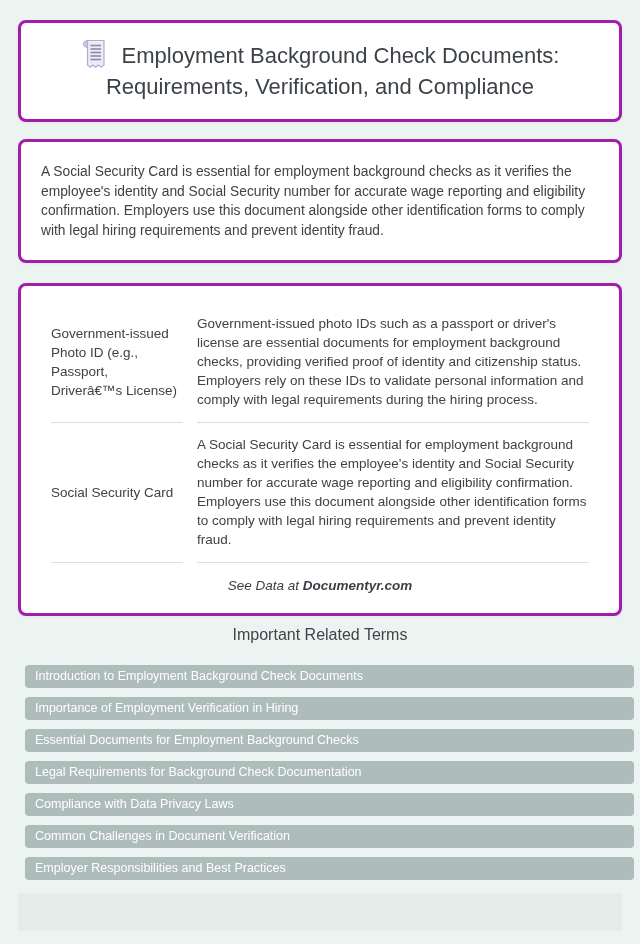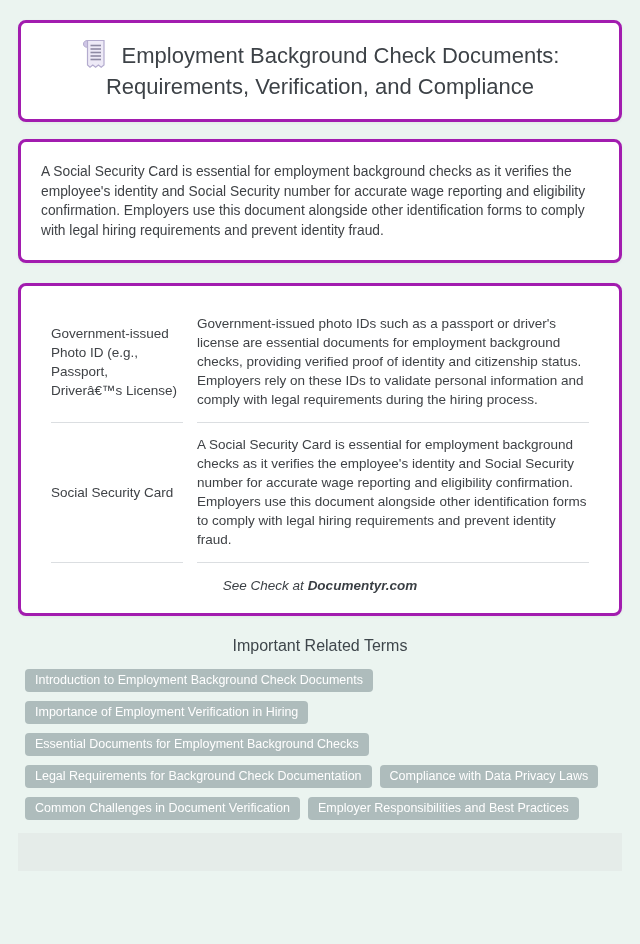--- a/index.html
+++ b/index.html
@@ -65,33 +65,34 @@
   .see-more {
     margin-top: 15px;
     text-align: center;
     font-style: italic;
     font-size: 13.5px;
     color: #3a3f44;
   }
   .see-more .brand { font-weight: 700; }
   
   .related-heading {
-    margin-top: 21px;
+    margin-top: 10px;
     text-align: center;
     font-size: 16px;
     font-weight: 400;
     color: #3e464b;
   }
   .pills {
-    margin-top: 14px;
+    margin-top: 21px;
     padding: 0 6px 0 25px;
     display: flex;
     flex-wrap: wrap;
     column-gap: 8px;
     row-gap: 9px;
+    flex-direction: column;
   }
   .pill {
     background: #aebcbc;
     color: #ffffff;
     font-size: 12.5px;
     line-height: 13px;
     padding: 5px 10px;
     border-radius: 4px;
     white-space: nowrap;
     cursor: pointer;
@@ -136,21 +137,21 @@
       <tr>
         <td class="term-cell">Government-issued Photo ID (e.g., Passport, Driverâ€™s License)</td>
         <td class="desc-cell">Government-issued photo IDs such as a passport or driver's license are essential documents for employment background checks, providing verified proof of identity and citizenship status. Employers rely on these IDs to validate personal information and comply with legal requirements during the hiring process.</td>
       </tr>
       <tr>
         <td class="term-cell">Social Security Card</td>
         <td class="desc-cell">A Social Security Card is essential for employment background checks as it verifies the employee's identity and Social Security number for accurate wage reporting and eligibility confirmation. Employers use this document alongside other identification forms to comply with legal hiring requirements and prevent identity fraud.</td>
       </tr>
     </tbody>
   </table>
-  <div class="see-more"><span>See Check at </span><span class="brand">Documentyr.com</span></div>
+  <div class="see-more"><span>See Data at </span><span class="brand">Documentyr.com</span></div>
 </div>
 
 <h2 class="related-heading">Important Related Terms</h2>
 
 <div class="pills">
   <span class="pill">Introduction to Employment Background Check Documents</span>
   <span class="pill">Importance of Employment Verification in Hiring</span>
   <span class="pill">Essential Documents for Employment Background Checks</span>
   <span class="pill">Legal Requirements for Background Check Documentation</span>
   <span class="pill">Compliance with Data Privacy Laws</span>

